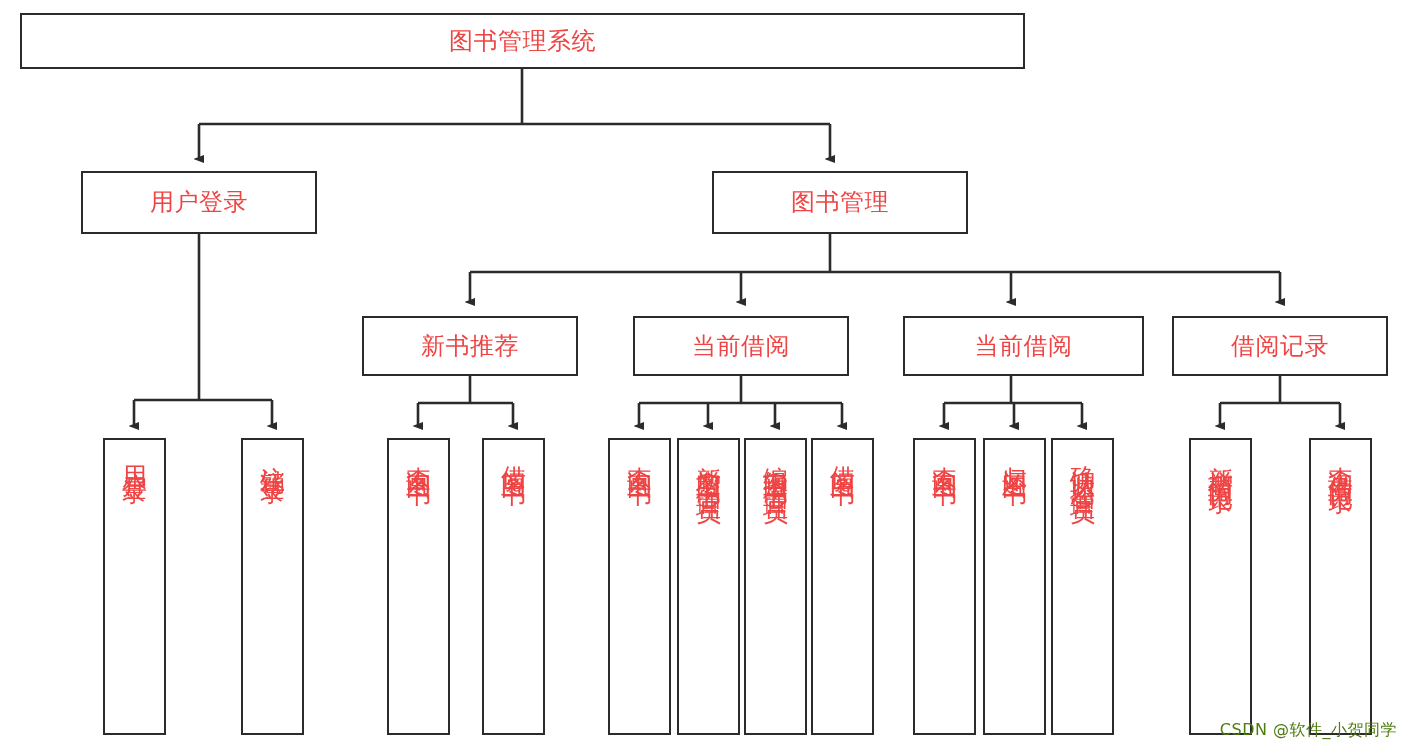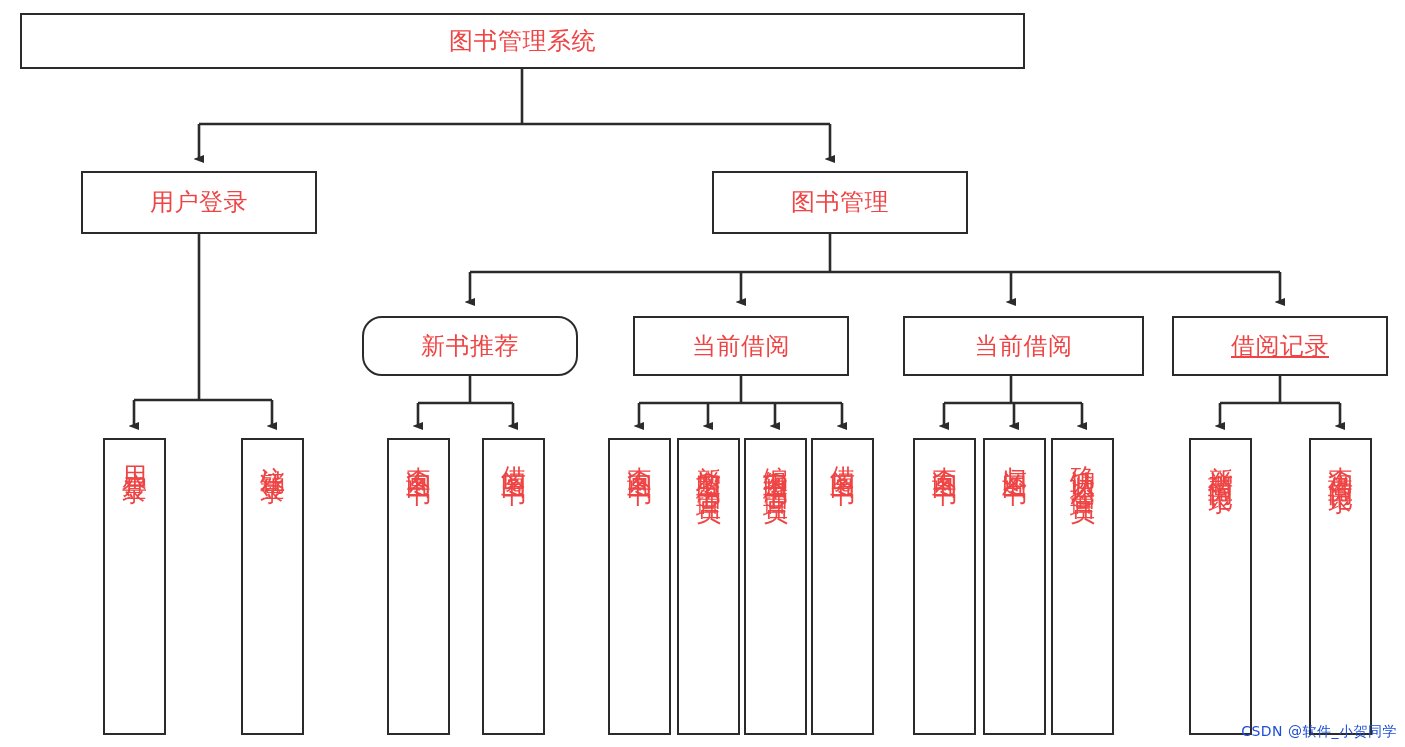--- a/index.html
+++ b/index.html
@@ -57,22 +57,22 @@
     text-orientation: upright;
     font-size: 25px;
     line-height: 1.0;
     letter-spacing: 5px;
     white-space: nowrap;
   }
   .watermark {
     position: absolute;
     right: 8px;
     bottom: 6px;
-    font-size: 14px;
-    color: #1d4ed8;
+    font-size: 16px;
+    color: #4d7c0f;
     letter-spacing: 0.5px;
     white-space: nowrap;
     font-family: "DejaVu Sans", "Liberation Sans", sans-serif;
   }
 </style>
 </head>
 <body>
 
 <div id="canvas">
 
@@ -130,30 +130,30 @@
     <span class="label">图书管理系统</span>
   </div>
 
   <div class="node horiz" style="left:81px;top:171px;width:236px;height:63px;">
     <span class="label">用户登录</span>
   </div>
   <div class="node horiz" style="left:712px;top:171px;width:256px;height:63px;">
     <span class="label">图书管理</span>
   </div>
 
-  <div class="node horiz" style="left:362px;top:316px;width:216px;height:60px;border-radius:20px;">
+  <div class="node horiz" style="left:362px;top:316px;width:216px;height:60px;">
     <span class="label">新书推荐</span>
   </div>
   <div class="node horiz" style="left:633px;top:316px;width:216px;height:60px;">
     <span class="label">当前借阅</span>
   </div>
   <div class="node horiz" style="left:903px;top:316px;width:241px;height:60px;">
     <span class="label">当前借阅</span>
   </div>
-  <div class="node horiz" style="left:1172px;top:316px;width:216px;height:60px;text-decoration:underline;">
+  <div class="node horiz" style="left:1172px;top:316px;width:216px;height:60px;">
     <span class="label">借阅记录</span>
   </div>
 
   <div class="node vert" style="left:103px;top:438px;width:63px;height:297px;">
     <span class="label">用户登录</span>
   </div>
   <div class="node vert" style="left:241px;top:438px;width:63px;height:297px;">
     <span class="label">注销登录</span>
   </div>
   <div class="node vert" style="left:387px;top:438px;width:63px;height:297px;">

